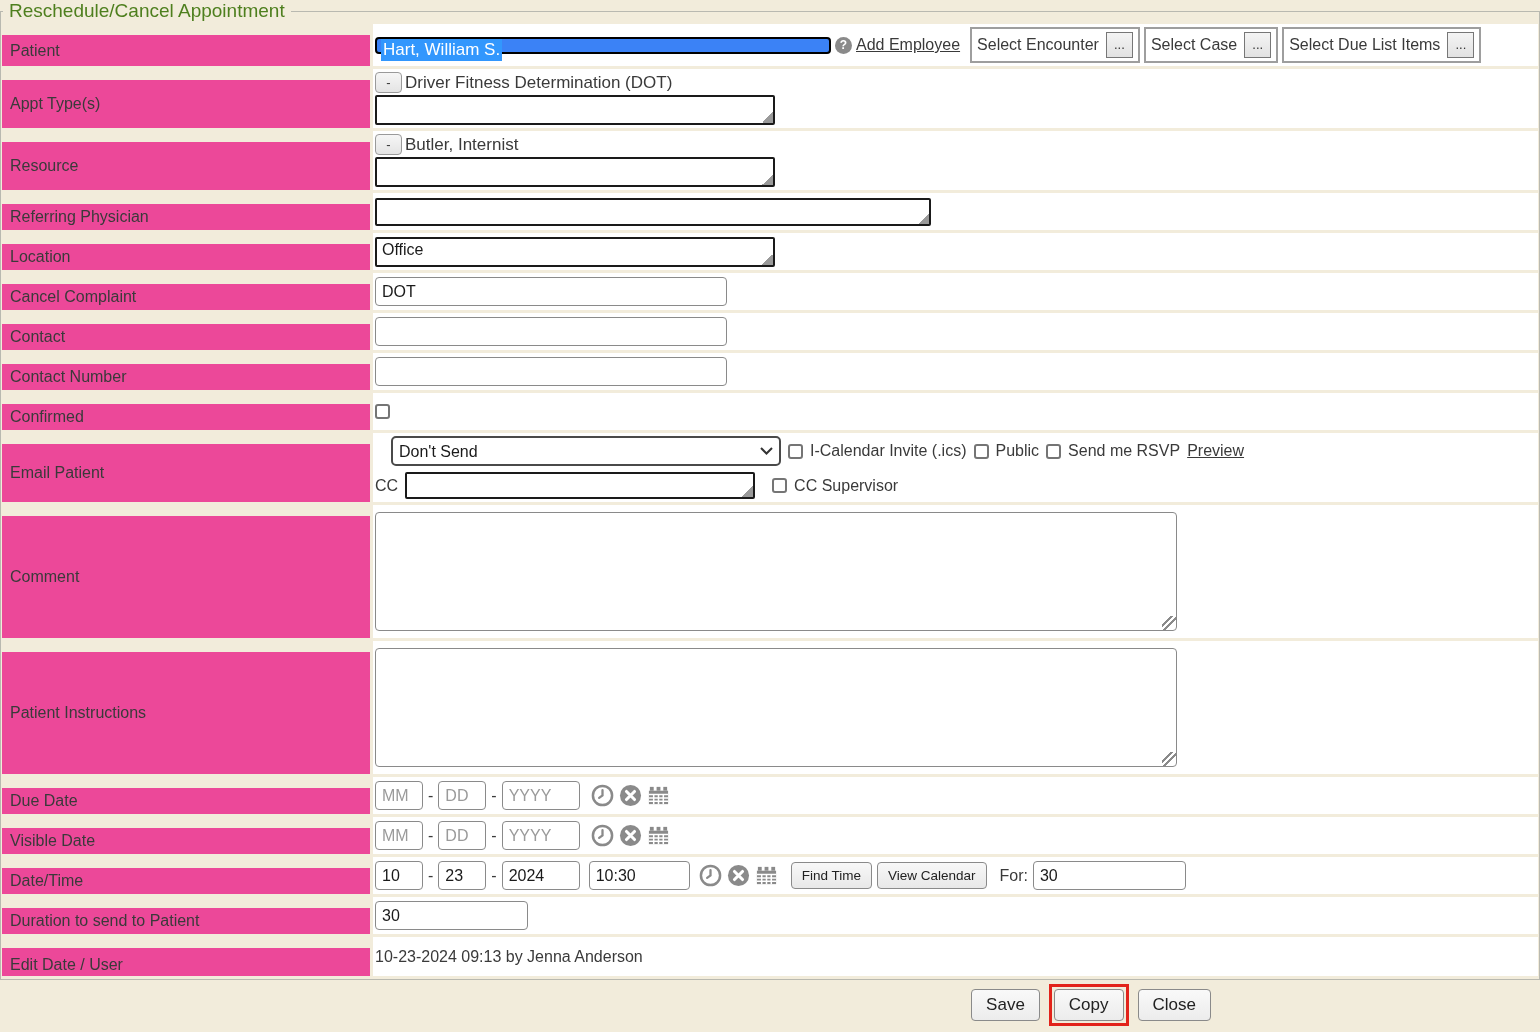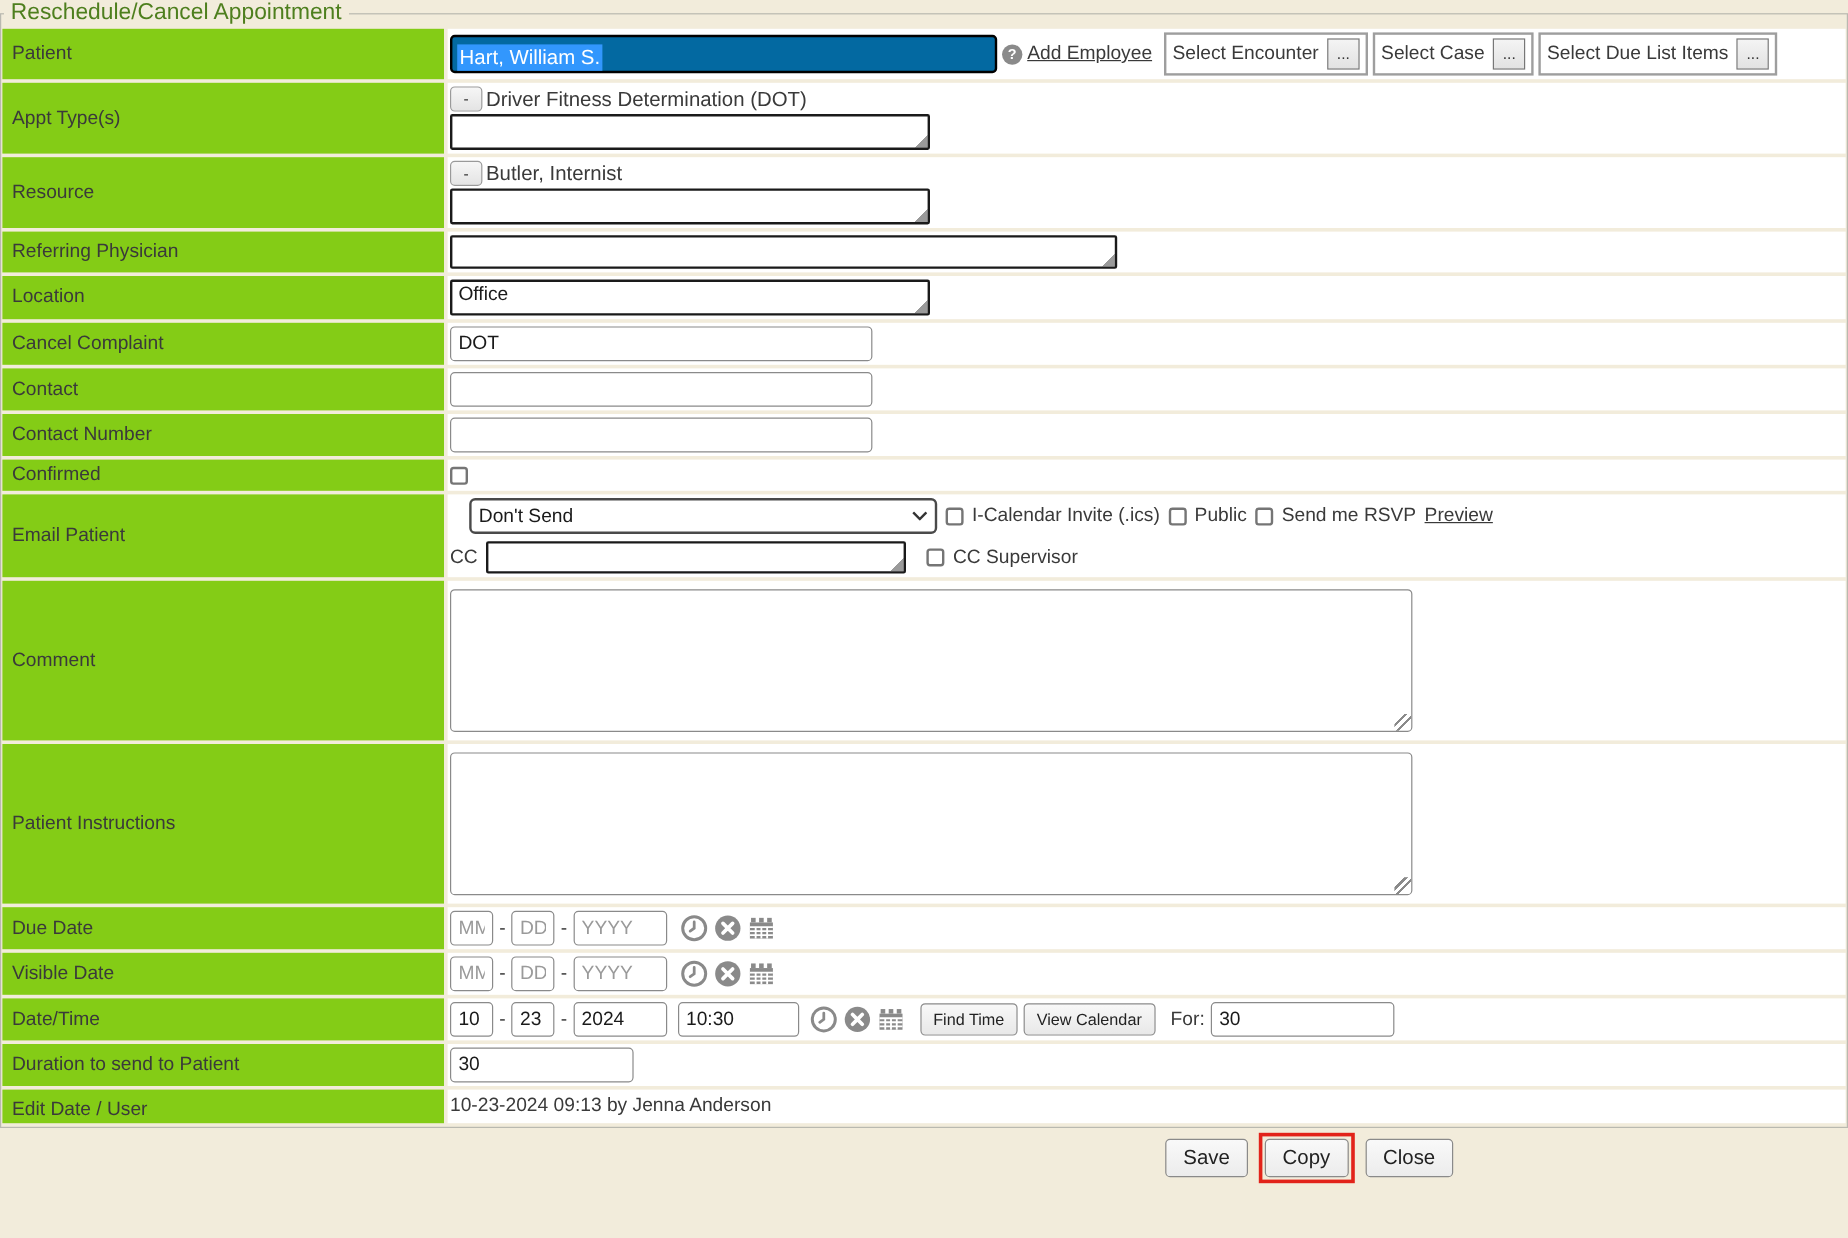--- a/index.html
+++ b/index.html
@@ -20,25 +20,26 @@
     font-weight: normal;
     font-size: 19px;
     padding: 0 6px 0 6px;
     margin-left: 1px;
   }
   .form-table { width: 100%; }
   .row { display: flex; margin-bottom: 3px; }
   .row:last-child { margin-bottom: 0; }
   .cell-label {
     width: 368px; min-width: 368px;
-    background: #84cc16;
+    background: #ec4899;
     display: flex; align-items: center;
     padding: 4px 8px;
     margin-right: 3px;
     color: #3a3a3a;
+    margin-top: 11px;
   }
   .cell-content {
     flex: 1 1 auto;
     background: #ffffff;
     display: flex; align-items: center;
     padding: 3px 4px 3px 2px;
     gap: 6px;
   }
   .cell-content.stacked { flex-direction: column; align-items: flex-start; justify-content: center; gap: 2px; }
 
@@ -49,32 +50,32 @@
     border: 1px solid #8a8a8a;
     border-radius: 4px;
     height: 29px;
     padding: 2px 6px;
     color: #1a1a1a;
     background: #fff;
     outline: none;
   }
   .txt::placeholder { color: #9a9a9a; }
   .w350 { width: 352px; }
-  .w48 { width: 36px; }
+  .w48 { width: 48px; }
   .w70 { width: 78px; }
   .w123 { width: 101px; }
   .w153 { width: 153px; }
 
   
   .patient-input {
-    width: 456px; height: 32px;
+    width: 456px; height: 17px;
     border: 2px solid #000;
     border-radius: 4px;
-    background: #0369a1;
-    display: flex; align-items: flex-end;
+    background: #3b82f6;
+    display: flex; align-items: flex-start;
     padding: 0 4px;
     font-size: 17px;
   }
   .patient-input .sel { background: #3297fd; color: #ffffff; padding: 1px 2px; }
 
   
   .combo-ta {
     font-family: "Liberation Sans", sans-serif;
     font-size: 16px;
     border: 2px solid #1a1a1a;

